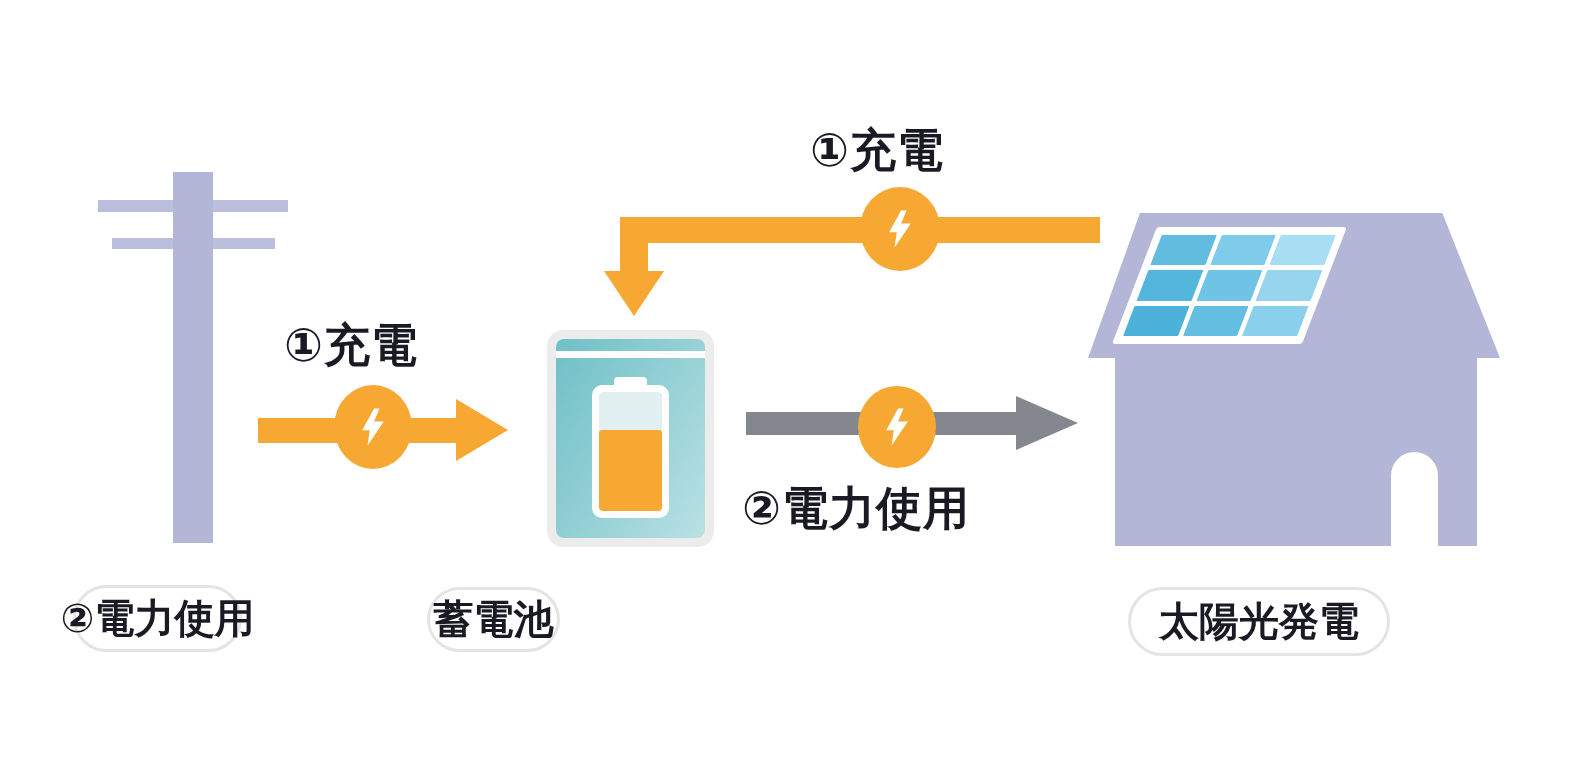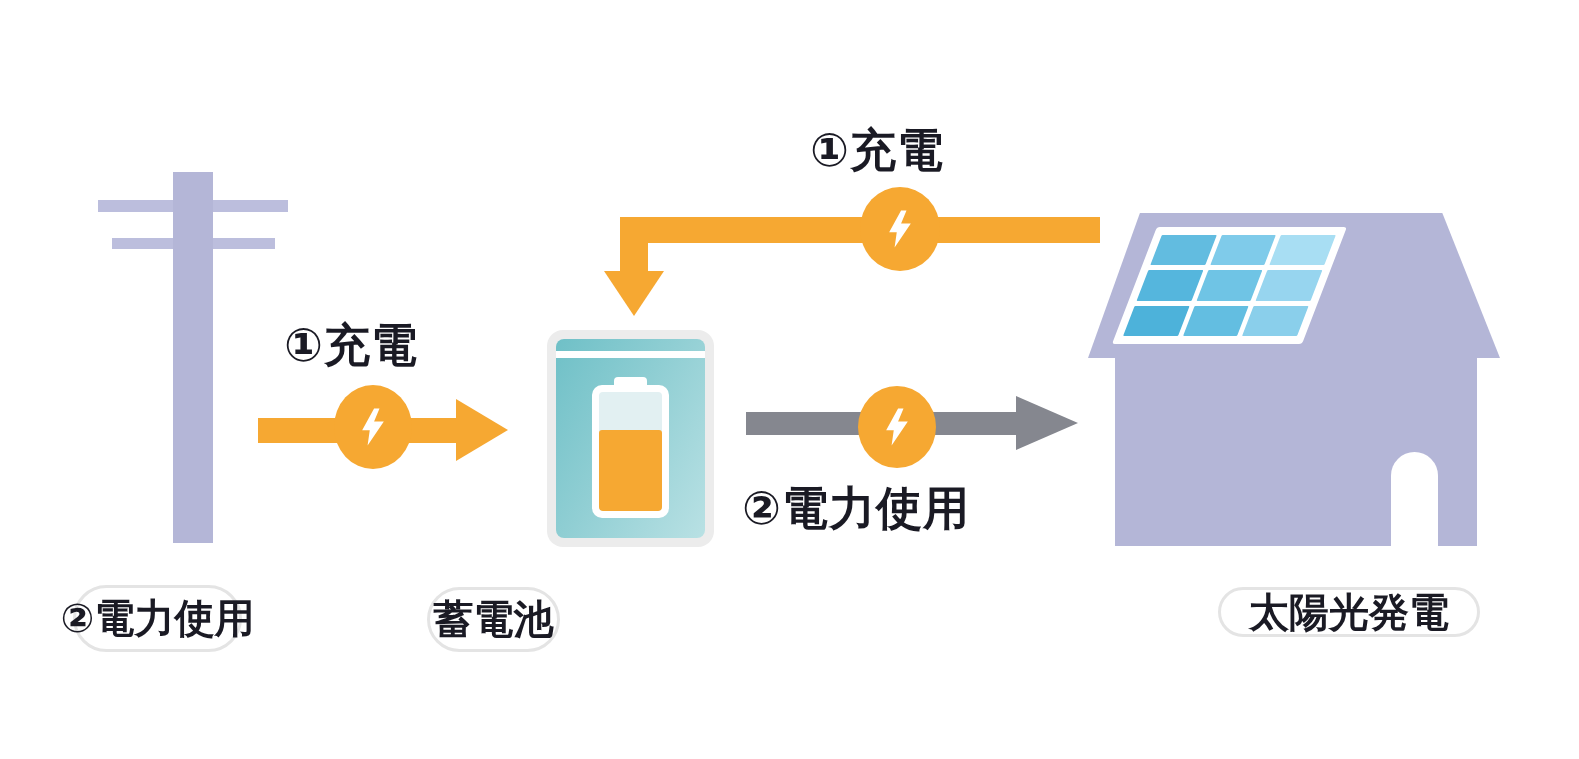--- a/index.html
+++ b/index.html
@@ -70,21 +70,21 @@
   .c1{background:#62BCE0;} .c2{background:#7FCBEA;} .c3{background:#A8DEF3;}
   .c4{background:#55B6DD;} .c5{background:#6FC4E5;} .c6{background:#97D5EF;}
   .c7{background:#4DB2DA;} .c8{background:#63BEE1;} .c9{background:#8ACFEB;}
 
   
   .pill{position:absolute;background:#ffffff;border:3px solid #E4E4E4;border-radius:999px;
     display:flex;align-items:center;justify-content:center;font-size:40px;font-weight:600;
     color:#1A1A24;box-sizing:border-box;white-space:nowrap;}
   .pill-grid{left:73px;top:585px;width:169px;height:67px;}
   .pill-batt{left:427px;top:587px;width:133px;height:65px;text-align:center;}
-  .pill-solar{left:1218px;top:587px;width:262px;height:50px;}
+  .pill-solar{left:1128px;top:587px;width:262px;height:69px;}
 </style>
 </head>
 <body>
 
 <div class="canvas">
 
   <div class="abs pole-bar1"></div>
   <div class="abs pole-bar2"></div>
   <div class="abs pole-mast"></div>
 

